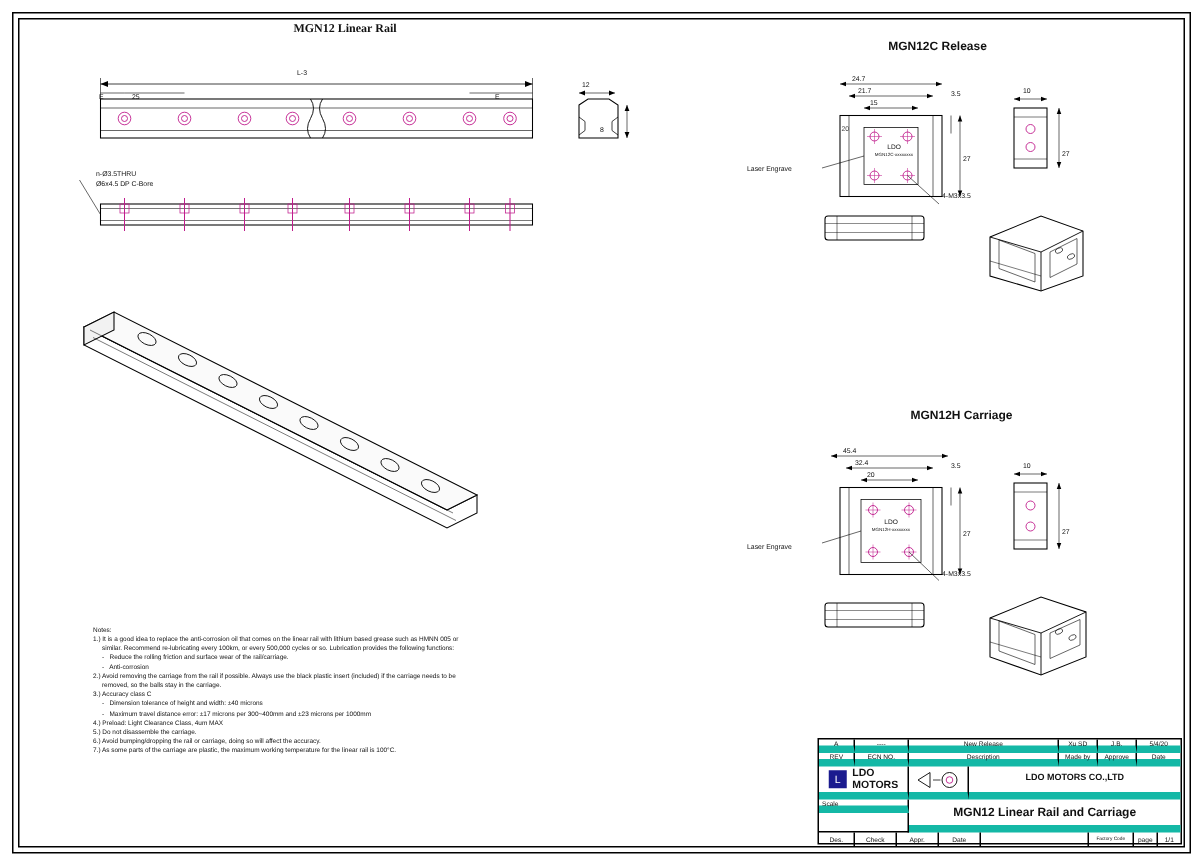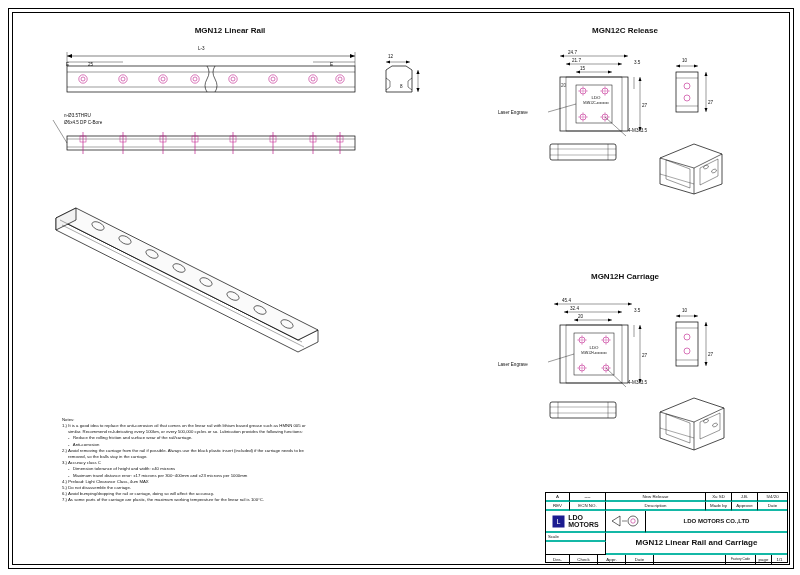--- a/index.html
+++ b/index.html
@@ -6,34 +6,34 @@
   body{width:800px;height:575px;font-family:"Liberation Sans",sans-serif;color:#111;overflow:hidden;}
   #sheet{position:relative;width:800px;height:575px;background:#fff;}
   .frame{position:absolute;left:8px;top:8px;width:784px;height:559px;border:1px solid #000;}
   .inner-frame{position:absolute;left:12px;top:12px;width:776px;height:551px;border:1px solid #000;}
   .abs{position:absolute;}
   .sect-title{font-size:8px;font-weight:bold;text-align:center;}
   .dim{font-size:4.6px;color:#111;}
   .note{font-size:4.3px;line-height:6.2px;white-space:pre-wrap;}
   svg{display:block;overflow:visible;}
   .tbl{position:absolute;left:545px;top:492px;width:243px;height:71px;border:1px solid #000;box-sizing:border-box;}
-  .cell{position:absolute;box-sizing:border-box;border-right:1px solid #000;border-bottom:2px solid #14b8a6;font-size:4.4px;display:flex;align-items:center;justify-content:center;text-align:center;line-height:5px;}
+  .cell{position:absolute;box-sizing:border-box;border-right:1px solid #000;border-bottom:5px solid #14b8a6;font-size:4.4px;display:flex;align-items:center;justify-content:center;text-align:center;line-height:5px;}
   .cell.nb{border-right:none;}
   .logo{font-size:7px;font-weight:bold;line-height:7.5px;text-align:left;}
   .bigtitle{font-size:8px;font-weight:bold;text-align:center;line-height:10px;}
 </style>
 </head>
 <body>
 
 <div id="sheet">
 
   <div class="frame"></div>
   <div class="inner-frame"></div>
 
-  <div class="abs sect-title" style="left:140px;top:26px;width:180px;">MGN12 Linear Rail</div>
+  <div class="abs sect-title" style="left:140px;top:14px;width:180px;font-family:Liberation Serif, serif;">MGN12 Linear Rail</div>
 
   <div class="abs" style="left:55px;top:42px;">
     <svg width="320" height="70" viewBox="0 0 320 70">
 
       <line x1="12" y1="14" x2="300" y2="14" stroke="#000" stroke-width="0.5"></line>
       <path d="M12,14 l5,-2 l0,4 z" fill="#000"></path>
       <path d="M300,14 l-5,-2 l0,4 z" fill="#000"></path>
       <line x1="12" y1="10" x2="12" y2="24" stroke="#000" stroke-width="0.4"></line>
       <line x1="300" y1="10" x2="300" y2="24" stroke="#000" stroke-width="0.4"></line>
 
@@ -232,21 +232,21 @@
       <path d="M12,18 L46,28 L46,54" fill="none" stroke="#000" stroke-width="0.6"></path>
       <path d="M46,28 L74,14" fill="none" stroke="#000" stroke-width="0.6"></path>
       <path d="M18,20 L42,29 L42,48 L18,39 Z" fill="none" stroke="#000" stroke-width="0.4"></path>
       <path d="M52,28 L70,19 L70,36 L52,45 Z" fill="none" stroke="#000" stroke-width="0.4"></path>
       <ellipse cx="58" cy="27" rx="2.6" ry="1.6" transform="rotate(-26 58 27)" fill="none" stroke="#000" stroke-width="0.4"></ellipse>
       <ellipse cx="66" cy="31" rx="2.6" ry="1.6" transform="rotate(-26 66 31)" fill="none" stroke="#000" stroke-width="0.4"></ellipse>
       <path d="M12,34 L46,44" fill="none" stroke="#000" stroke-width="0.35"></path>
     </svg>
   </div>
 
-  <div class="abs sect-title" style="left:545px;top:272px;width:160px;">MGN12H Carriage</div>
+  <div class="abs sect-title" style="left:561px;top:272px;width:160px;">MGN12H Carriage</div>
 
   <div class="abs" style="left:540px;top:292px;">
     <svg width="110" height="100" viewBox="0 0 110 100">
       <line x1="14" y1="12" x2="92" y2="12" stroke="#000" stroke-width="0.4"></line>
       <path d="M14,12 l4,-1.5 l0,3 z" fill="#000"></path>
         <path d="M92,12 l-4,-1.5 l0,3 z" fill="#000"></path>
       <line x1="24" y1="20" x2="82" y2="20" stroke="#000" stroke-width="0.4"></line>
       <path d="M24,20 l4,-1.5 l0,3 z" fill="#000"></path>
         <path d="M82,20 l-4,-1.5 l0,3 z" fill="#000"></path>
       <line x1="34" y1="28" x2="72" y2="28" stroke="#000" stroke-width="0.4"></line>

